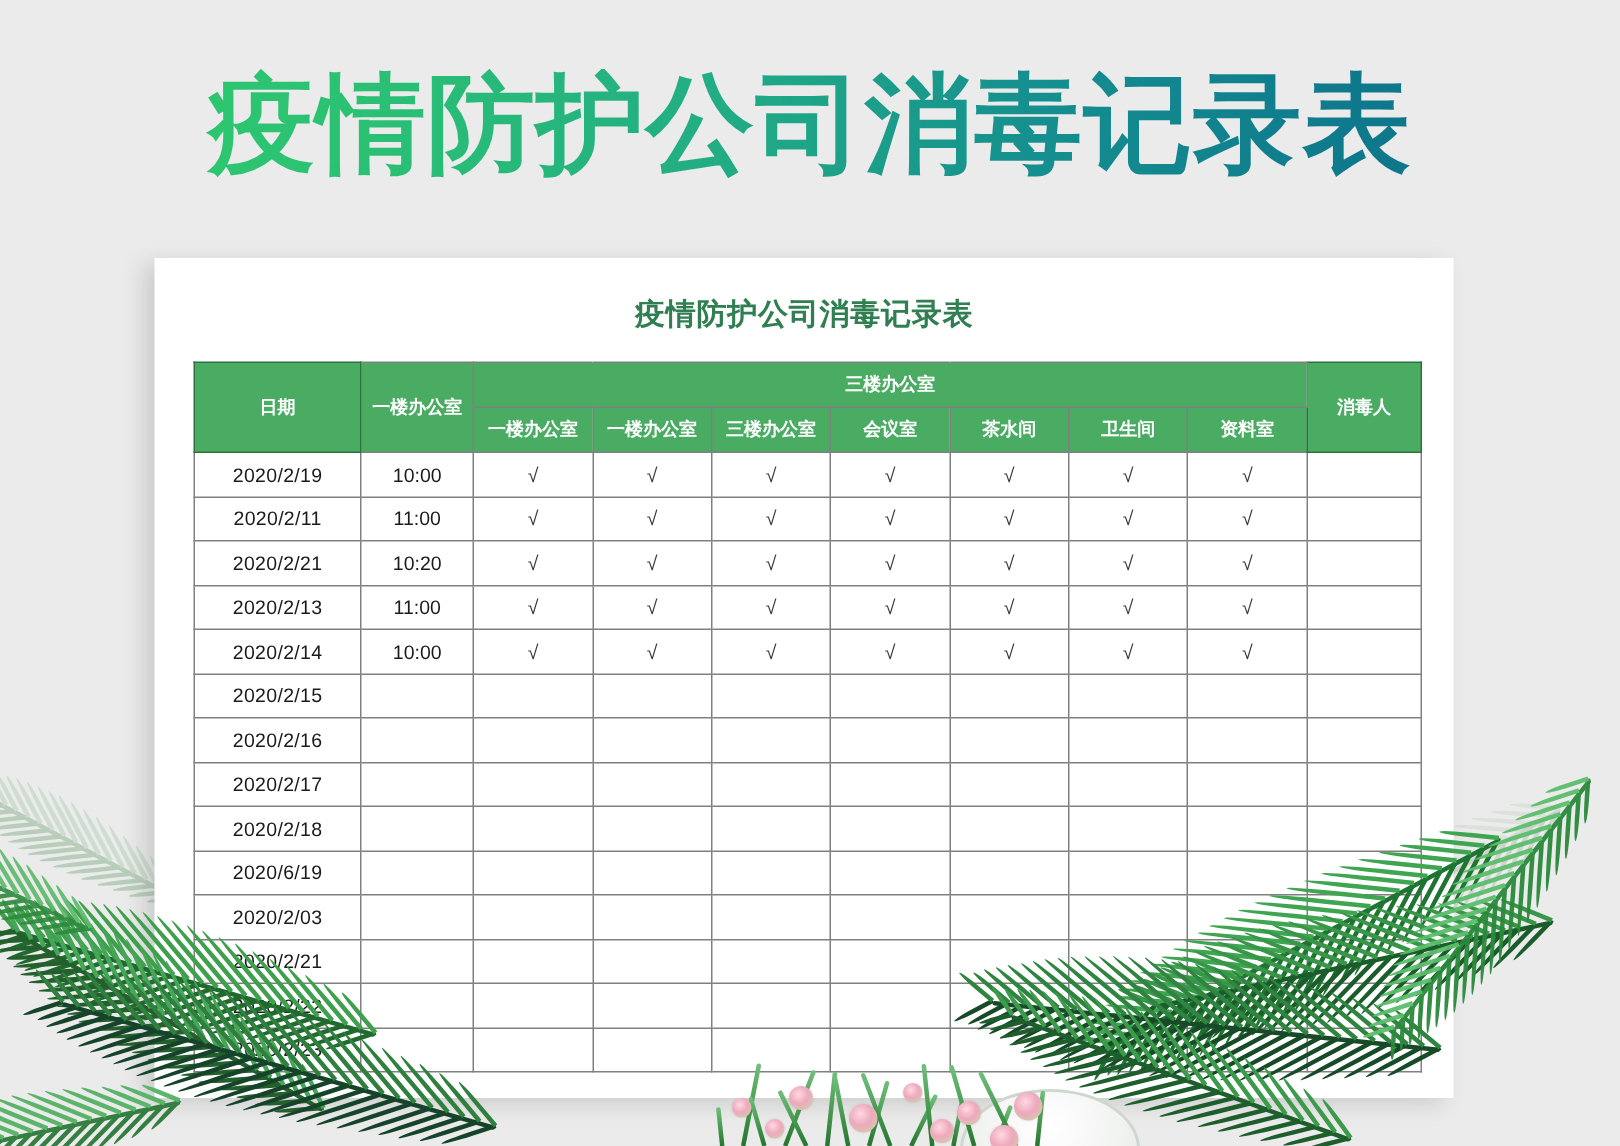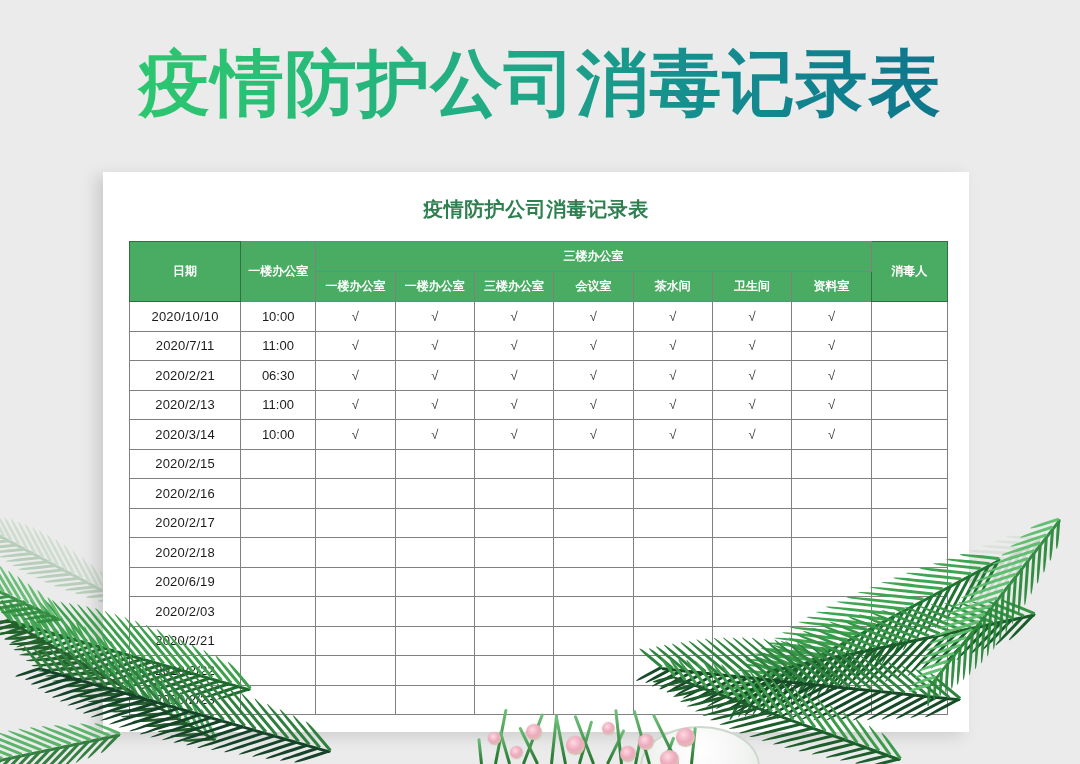--- a/index.html
+++ b/index.html
@@ -271,46 +271,46 @@
             <th class="sub-head">一楼办公室</th>
             <th class="sub-head">三楼办公室</th>
             <th class="sub-head">会议室</th>
             <th class="sub-head">茶水间</th>
             <th class="sub-head">卫生间</th>
             <th class="sub-head">资料室</th>
           </tr>
       </thead>
       <tbody id="table-body">
           <tr>
-            <td class="date-cell">2020/10/10</td>
+            <td class="date-cell">2020/2/19</td>
             <td class="time-cell">10:00</td>
             <td class="check-cell">√</td>
             <td class="check-cell">√</td>
             <td class="check-cell">√</td>
             <td class="check-cell">√</td>
             <td class="check-cell">√</td>
             <td class="check-cell">√</td>
             <td class="check-cell">√</td>
             <td class="person-cell"></td>
           </tr>
           <tr>
-            <td class="date-cell">2020/7/11</td>
+            <td class="date-cell">2020/2/11</td>
             <td class="time-cell">11:00</td>
             <td class="check-cell">√</td>
             <td class="check-cell">√</td>
             <td class="check-cell">√</td>
             <td class="check-cell">√</td>
             <td class="check-cell">√</td>
             <td class="check-cell">√</td>
             <td class="check-cell">√</td>
             <td class="person-cell"></td>
           </tr>
           <tr>
             <td class="date-cell">2020/2/21</td>
-            <td class="time-cell">06:30</td>
+            <td class="time-cell">10:20</td>
             <td class="check-cell">√</td>
             <td class="check-cell">√</td>
             <td class="check-cell">√</td>
             <td class="check-cell">√</td>
             <td class="check-cell">√</td>
             <td class="check-cell">√</td>
             <td class="check-cell">√</td>
             <td class="person-cell"></td>
           </tr>
           <tr>
@@ -319,21 +319,21 @@
             <td class="check-cell">√</td>
             <td class="check-cell">√</td>
             <td class="check-cell">√</td>
             <td class="check-cell">√</td>
             <td class="check-cell">√</td>
             <td class="check-cell">√</td>
             <td class="check-cell">√</td>
             <td class="person-cell"></td>
           </tr>
           <tr>
-            <td class="date-cell">2020/3/14</td>
+            <td class="date-cell">2020/2/14</td>
             <td class="time-cell">10:00</td>
             <td class="check-cell">√</td>
             <td class="check-cell">√</td>
             <td class="check-cell">√</td>
             <td class="check-cell">√</td>
             <td class="check-cell">√</td>
             <td class="check-cell">√</td>
             <td class="check-cell">√</td>
             <td class="person-cell"></td>
           </tr>

